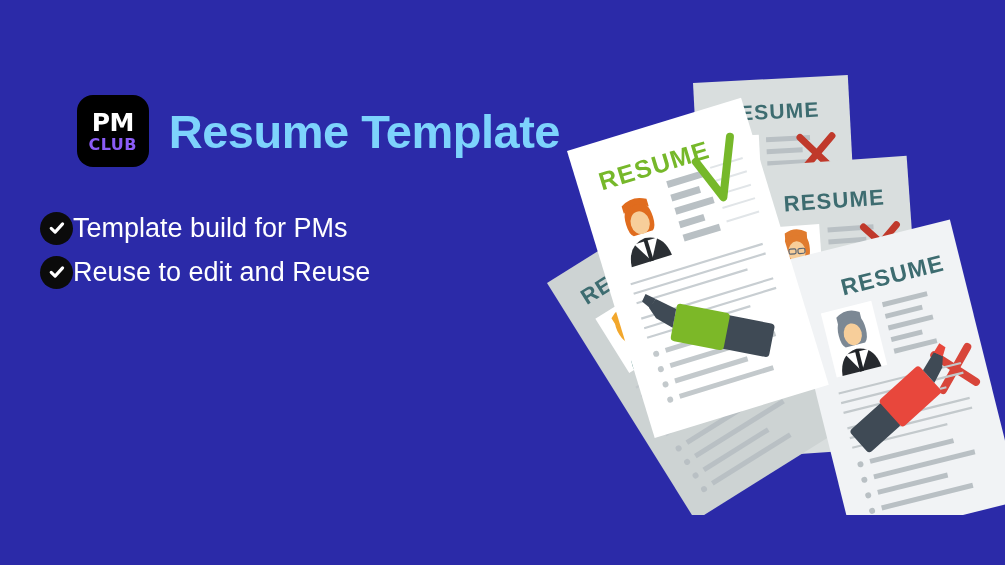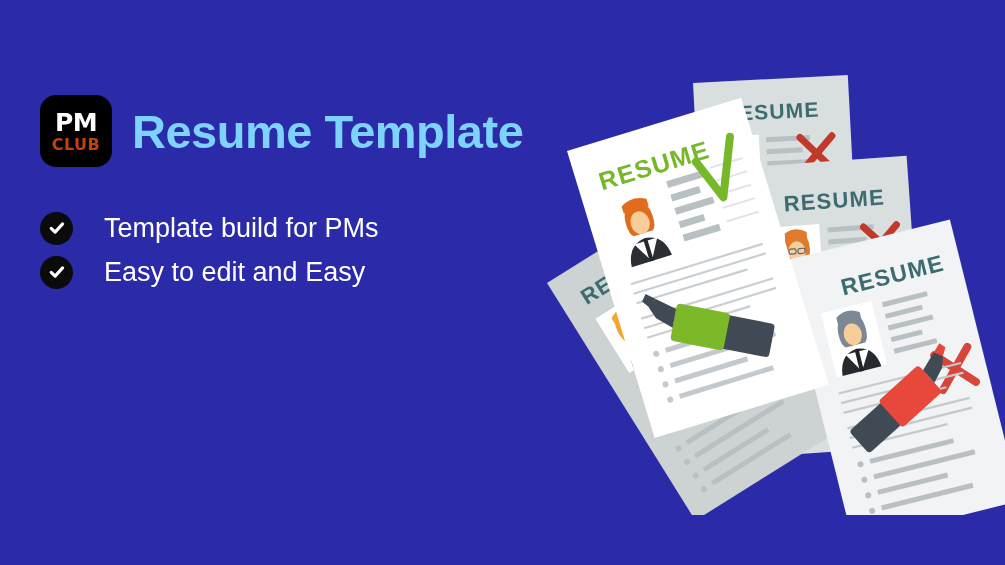--- a/index.html
+++ b/index.html
@@ -25,20 +25,21 @@
     position: absolute;
     left: 40px;
     top: 88px;
     width: 520px;
   }
   #brand-row {
     display: flex;
     align-items: center;
     gap: 20px;
     height: 86px;
+    justify-content: flex-end;
   }
   #logo-badge {
     width: 72px;
     height: 72px;
     background: #000000;
     border-radius: 16px;
     flex: 0 0 auto;
     display: flex;
     flex-direction: column;
     align-items: center;
@@ -46,21 +47,21 @@
     line-height: 1;
   }
   #logo-pm {
     color: #ffffff;
     font-size: 25px;
     font-weight: bold;
     letter-spacing: -0.5px;
     font-family: "DejaVu Sans", sans-serif;
   }
   #logo-club {
-    color: #c2410c;
+    color: #8b5cf6;
     font-size: 16px;
     font-weight: bold;
     letter-spacing: 0.5px;
     margin-top: 2px;
     font-family: "DejaVu Sans", sans-serif;
   }
   #page-title {
     color: #7dd3fc;
     font-size: 47px;
     font-weight: bold;
@@ -69,21 +70,21 @@
   }
 
   #feature-list {
     margin-top: 32px;
     list-style: none;
     padding: 0;
   }
   .feature-item {
     display: flex;
     align-items: center;
-    gap: 31px;
+    gap: 0;
     height: 44px;
   }
   .check-badge {
     width: 33px;
     height: 33px;
     border-radius: 50%;
     background: #0B0B0B;
     flex: 0 0 auto;
     display: flex;
     align-items: center;
@@ -129,21 +130,21 @@
           </svg>
         </span>
         <span class="feature-label">Template build for PMs</span>
       </li>
       <li class="feature-item">
         <span class="check-badge">
           <svg width="20" height="20" viewBox="0 0 20 20" aria-hidden="true">
             <path d="M4.2 10.4 L8.1 14.1 L15.6 5.9" fill="none" stroke="#FFFFFF" stroke-width="3.1" stroke-linecap="round" stroke-linejoin="round"></path>
           </svg>
         </span>
-        <span class="feature-label">Easy to edit and Easy</span>
+        <span class="feature-label">Reuse to edit and Reuse</span>
       </li>
     </ul>
   </div>
 
   <div id="illustration">
     <svg width="490" height="460" viewBox="0 0 490 460">
       <defs>
 
         <g id="ruleset"></g>
       </defs>

